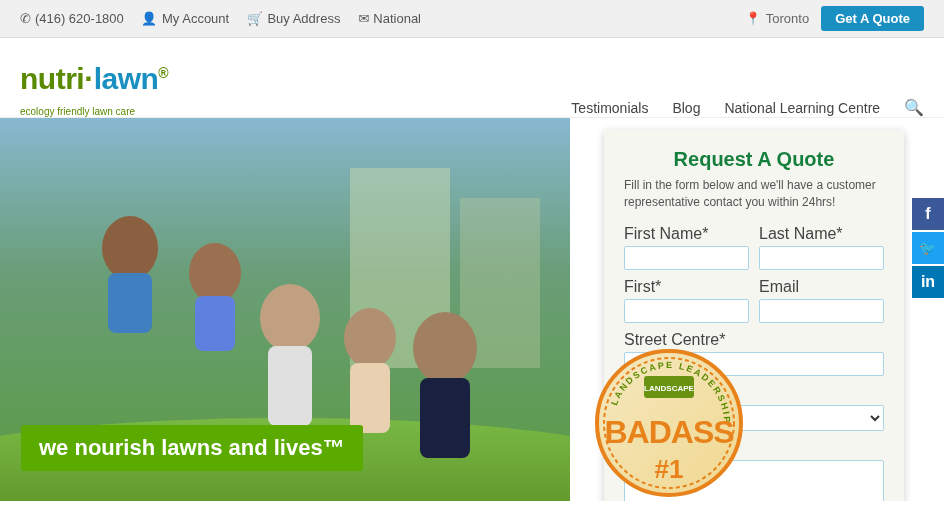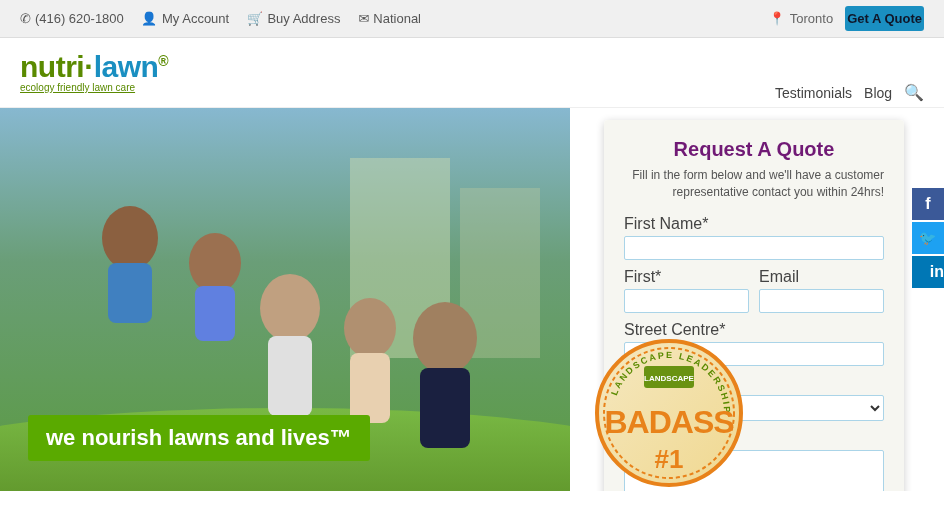--- a/index.html
+++ b/index.html
@@ -30,49 +30,49 @@
     .top-bar-item {
       display: flex;
       align-items: center;
       gap: 4px;
       color: #555;
       font-size: 13px;
       cursor: pointer;
     }
     #get-quote-btn {
       background: #1a8fc1;
-      color: #0f172a;
+      color: #ffffff;
       border: none;
-      padding: 5px 2px;
+      padding: 5px 14px;
       border-radius: 3px;
       font-size: 13px;
       cursor: pointer;
       font-weight: bold;
     }
     .location-dot {
       color: #666;
       font-size: 13px;
     }
 
     
     #header {
       background: white;
-      height: 70px;
-      display: flex;
-      align-items: center;
+      height: 80px;
+      display: flex;
+      align-items: flex-end;
       padding: 0 20px;
       border-bottom: 1px solid #eee;
     }
     #logo-area {
       flex: 1;
     }
     #nav {
       display: flex;
       align-items: center;
-      gap: 12px;
+      gap: 24px;
       margin-top: 40px;
     }
     .nav-item {
       font-size: 14px;
       color: #444;
       cursor: pointer;
       text-decoration: none;
     }
     #search-icon-nav {
       font-size: 16px;
@@ -84,21 +84,21 @@
     #main {
       position: relative;
       height: 383px;
       overflow: hidden;
     }
 
     
     #hero-text {
       position: absolute;
       bottom: 30px;
-      left: 28px;
+      left: 21px;
       background: #5aaa00;
       color: white;
       font-size: 22px;
       font-weight: bold;
       padding: 10px 18px;
       border-radius: 3px;
     }
 
     
     #social-sidebar {
@@ -116,43 +116,43 @@
       display: flex;
       align-items: center;
       justify-content: center;
       color: white;
       font-size: 16px;
       font-weight: bold;
       cursor: pointer;
     }
     .social-btn.fb { background: #3b5998; }
     .social-btn.tw { background: #1da1f2; }
-    .social-btn.li { background: #0077b5; justify-content: flex-end; }
+    .social-btn.li { background: #0077b5; }
 
     
     #quote-form {
       position: absolute;
       top: 12px;
       right: 40px;
       width: 300px;
       background: rgba(245,245,240,0.95);
       border-radius: 4px;
       padding: 18px 20px 16px;
       box-shadow: 0 2px 8px rgba(0,0,0,0.2);
       z-index: 20;
     }
     #form-title {
       text-align: center;
       font-size: 20px;
       font-weight: bold;
-      color: #701a75;
+      color: #15803d;
       margin-bottom: 6px;
     }
     #form-subtitle {
-      text-align: right;
+      text-align: left;
       font-size: 12px;
       color: #555;
       margin-bottom: 14px;
       line-height: 1.4;
     }
     .form-row {
       display: flex;
       gap: 10px;
       margin-bottom: 8px;
     }
@@ -225,22 +225,21 @@
       letter-spacing: -0.5px;
       line-height: 1;
     }
     .logo-name .nutri { color: #5a8a00; }
     .logo-name .dash { color: #5a8a00; }
     .logo-name .lawn { color: #1a8fc1; }
     .logo-tagline {
       font-size: 10px;
       color: #5a8a00;
       text-transform: lowercase;
-      margin-top: 0;
-      text-decoration: underline;
+      margin-top: 12px;
     }
 
     
     #family-photo {
       position: absolute;
       top: 0; left: 0;
       width: 570px;
       height: 383px;
       background: linear-gradient(160deg, #87b8d0 0%, #6a9e78 25%, #8ab870 40%, #c8d895 55%, #9aba6a 70%, #7aaa55 100%);
       overflow: hidden;
@@ -289,20 +288,21 @@
     <div id="logo-brand">
       <div class="logo-name">
         <span class="nutri">nutri</span><span class="dash">·</span><span class="lawn">lawn</span><sup style="font-size:14px;color:#5a8a00;">®</sup>
       </div>
       <div class="logo-tagline">ecology friendly lawn care</div>
     </div>
   </div>
   <nav id="nav">
     <a class="nav-item">Testimonials</a>
     <a class="nav-item">Blog</a>
+    <a class="nav-item">National Learning Centre</a>
     <span id="search-icon-nav">🔍</span>
   </nav>
 </div>
 
 <div id="main">
 
   <div id="family-photo">
     <div id="family-silhouette"></div>
 
     <svg style="position:absolute;top:0;left:0;width:570px;height:383px;" viewBox="0 0 570 383">
@@ -360,20 +360,24 @@
 
   <div id="quote-form">
     <div id="form-title">Request A Quote</div>
     <div id="form-subtitle">Fill in the form below and we'll have a customer representative contact you within 24hrs!</div>
 
     <div class="form-row">
       <div class="form-field">
         <label>First Name*</label>
         <input type="text" style="">
       </div>
+      <div class="form-field">
+        <label>Last Name*</label>
+        <input type="text" style="">
+      </div>
     </div>
 
     <div class="form-row">
       <div class="form-field">
         <label>First*</label>
         <input type="email" style="">
       </div>
       <div class="form-field">
         <label>Email</label>
         <input type="tel" style="">

